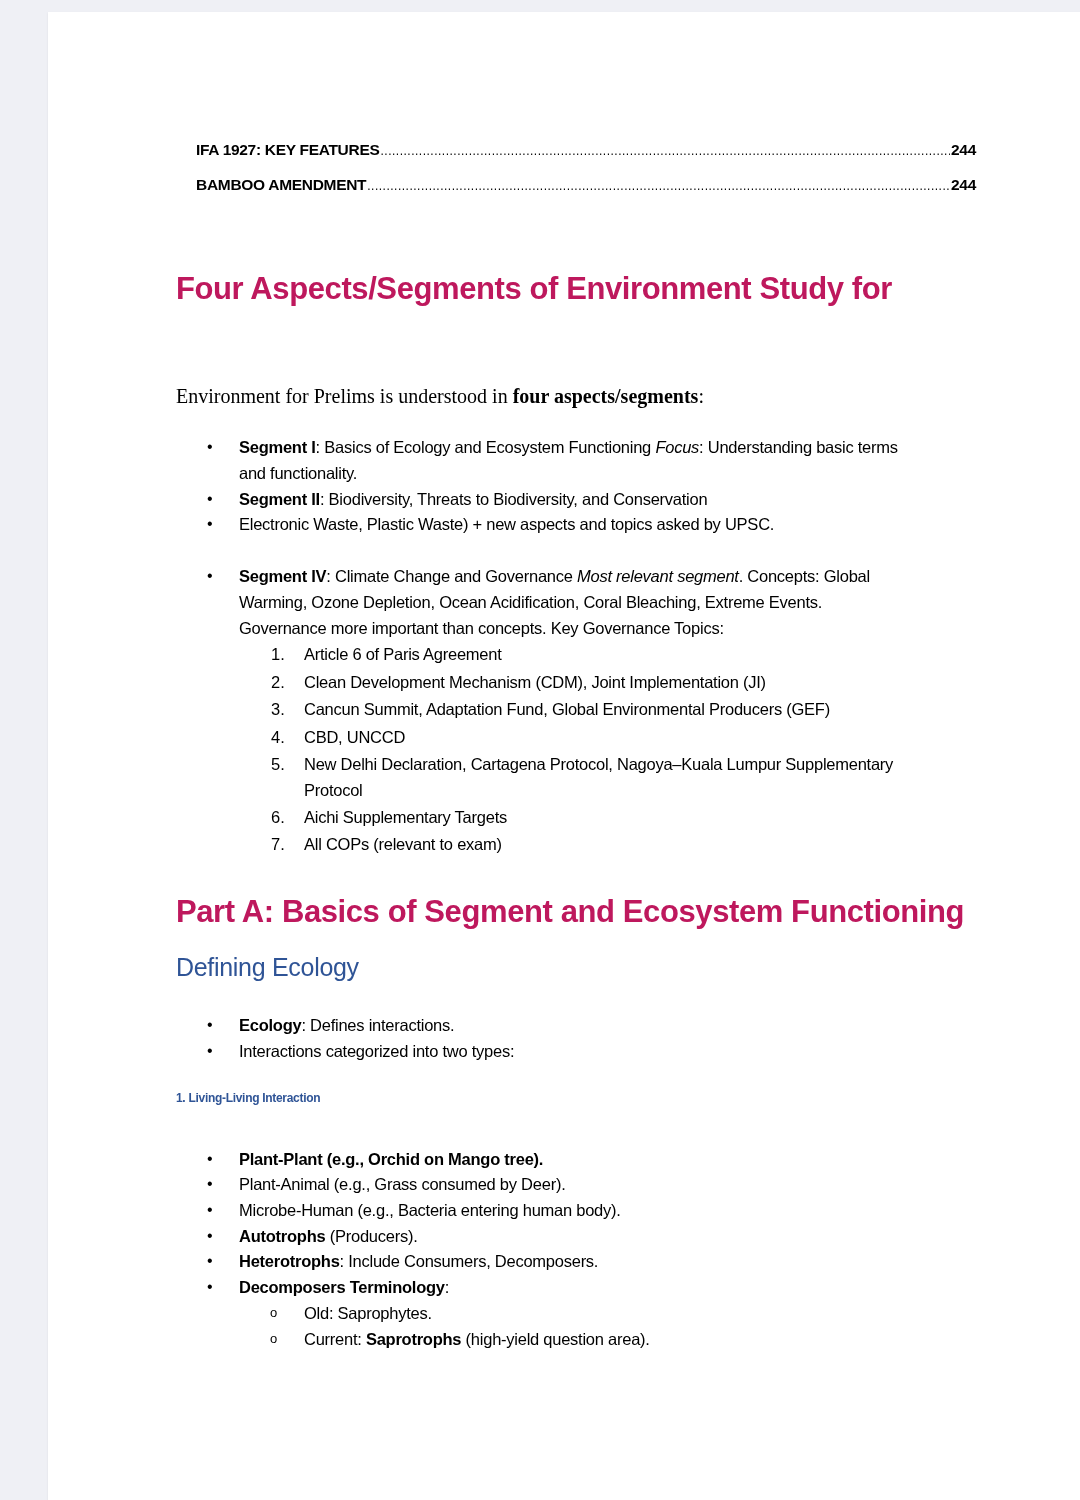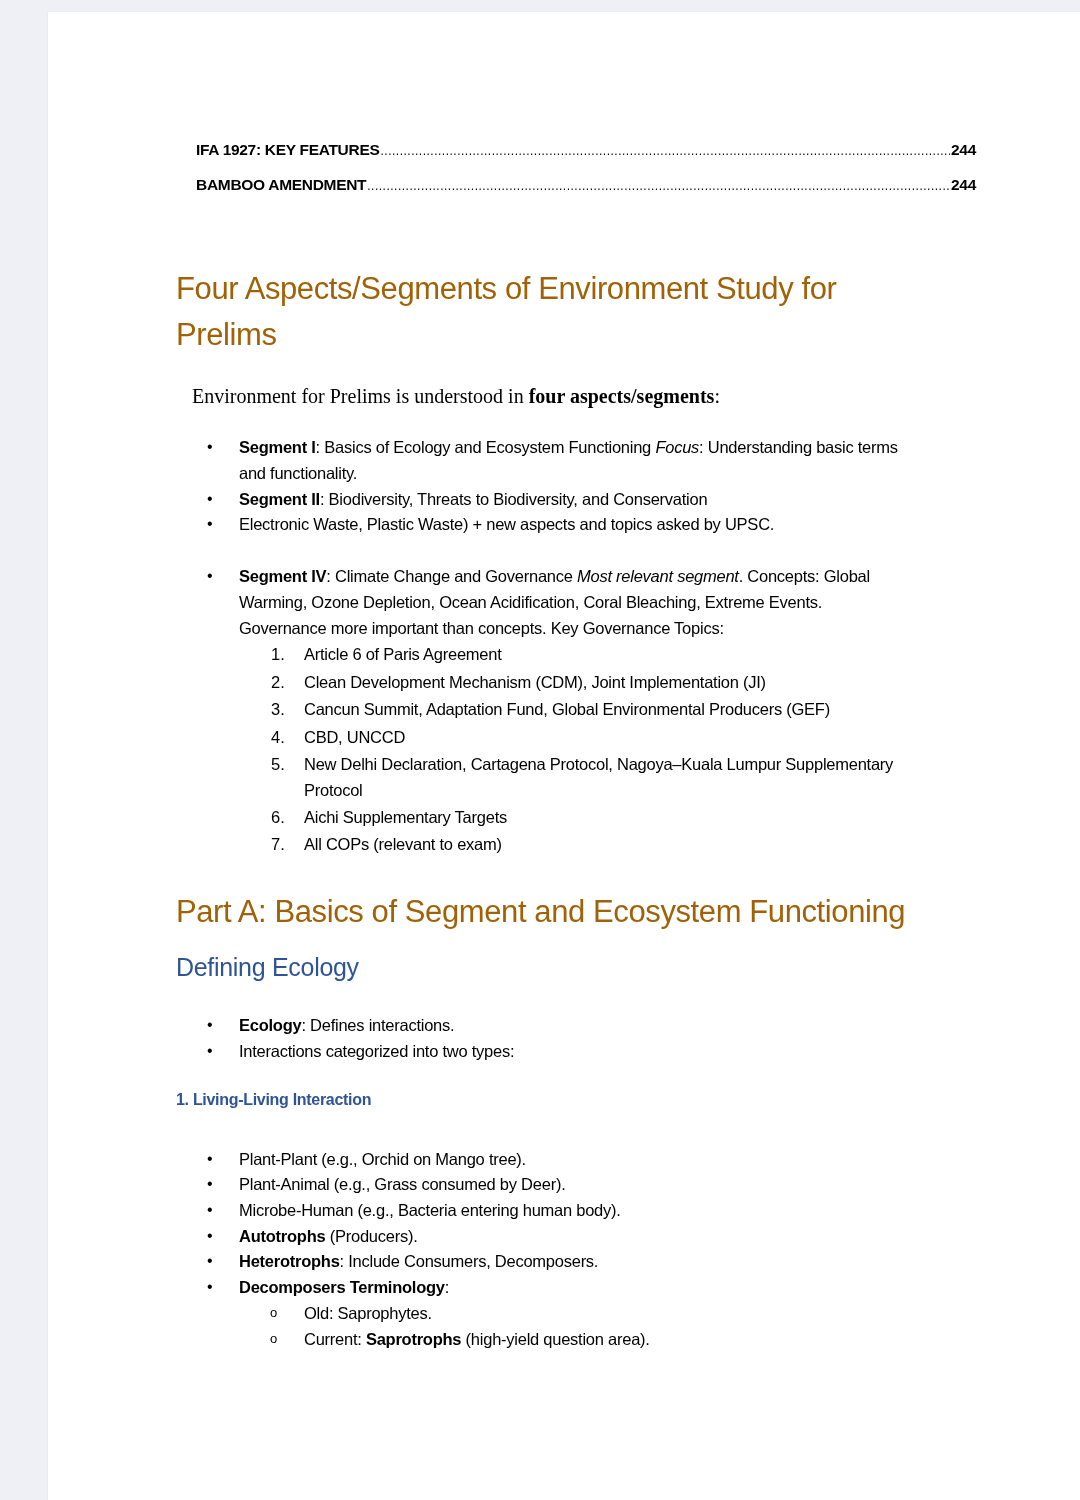--- a/index.html
+++ b/index.html
@@ -22,25 +22,25 @@
       font-size: 15.5px; font-weight: bold; letter-spacing: -0.3px;
     }
     .toc-row .toc-title { white-space: nowrap; }
     .toc-row .toc-dots {
       flex: 1; overflow: hidden; white-space: nowrap;
       font-weight: normal; font-size: 12px; color: #000; letter-spacing: 0.5px;
       margin: 0 1px;
     }
     .toc-row .toc-page { font-weight: bold; white-space: nowrap; font-size: 15.5px; }
     .h1 {
-      color: #a16207; font-size: 31px; line-height: 46px; font-weight: normal;
+      color: #be185d; font-size: 31px; line-height: 46px; font-weight: bold;
       letter-spacing: -0.4px;
     }
     .h2 { color: #2f5496; font-size: 25px; font-weight: normal; letter-spacing: -0.3px; }
-    .h3 { color: #2f5496; font-size: 16px; font-weight: bold; letter-spacing: -0.3px; }
+    .h3 { color: #2f5496; font-size: 12px; font-weight: bold; letter-spacing: -0.3px; }
     .serif { font-family: "Liberation Serif", serif; font-size: 20px; }
     .li {
       position: absolute; font-size: 16.5px; line-height: 26px; letter-spacing: -0.25px;
     }
     .bullet {
       position: absolute; left: 207px; font-size: 16px; line-height: 26px;
     }
     .num { position: absolute; left: 271px; font-size: 16.5px; line-height: 26px; }
     .circ { position: absolute; left: 270px; font-size: 13px; line-height: 26px; }
     b { font-weight: bold; }
@@ -57,24 +57,23 @@
   <span class="toc-page">244</span>
 </div>
 <div class="toc-row" style="top:176px;">
   <span class="toc-title">BAMBOO AMENDMENT</span>
   <span class="toc-dots">........................................................................................................................................................................................................................</span>
   <span class="toc-page">244</span>
 </div>
 
 <div class="abs h1" style="left:176px; top:266px;">
   <div>Four Aspects/Segments of Environment Study for</div>
-  <div>Prelims</div>
 </div>
 
-<div class="abs serif" style="left:192px; top:385px;text-align:center;">
+<div class="abs serif" style="left:176px; top:385px;text-align:center;">
   <span>Environment for Prelims is understood in </span><b>four aspects/segments</b><span>:</span>
 </div>
 
 <span class="bullet" style="top:434px;">•</span>
 <div class="li" style="left:239px; top:434px; width:740px;">
   <div><b>Segment I</b><span>: Basics of Ecology and Ecosystem Functioning </span><i>Focus</i><span>: Understanding basic terms</span></div>
   <div>and functionality.</div>
 </div>
 
 <span class="bullet" style="top:486px;">•</span>
@@ -126,21 +125,21 @@
   <b>Ecology</b><span>: Defines interactions.</span>
 </div>
 <span class="bullet" style="top:1038px;">•</span>
 <div class="li" style="left:239px; top:1038px;">
   <span>Interactions categorized into two types:</span>
 </div>
 
 <div class="abs h3" style="left:176px; top:1091px;">1. Living-Living Interaction</div>
 
 <span class="bullet" style="top:1146px;">•</span>
-<div class="li" style="left:239px; top:1146px;"><span>Plant-Plant (e.g., Orchid on Mango tree).</span></div>
+<div class="li" style="left:239px; top:1146px;font-weight:bold;"><span>Plant-Plant (e.g., Orchid on Mango tree).</span></div>
 
 <span class="bullet" style="top:1171px;">•</span>
 <div class="li" style="left:239px; top:1171px;"><span>Plant-Animal (e.g., Grass consumed by Deer).</span></div>
 
 <span class="bullet" style="top:1197px;">•</span>
 <div class="li" style="left:239px; top:1197px;"><span>Microbe-Human (e.g., Bacteria entering human body).</span></div>
 
 <span class="bullet" style="top:1223px;">•</span>
 <div class="li" style="left:239px; top:1223px;text-align:center;"><b>Autotrophs</b><span> (Producers).</span></div>
 

